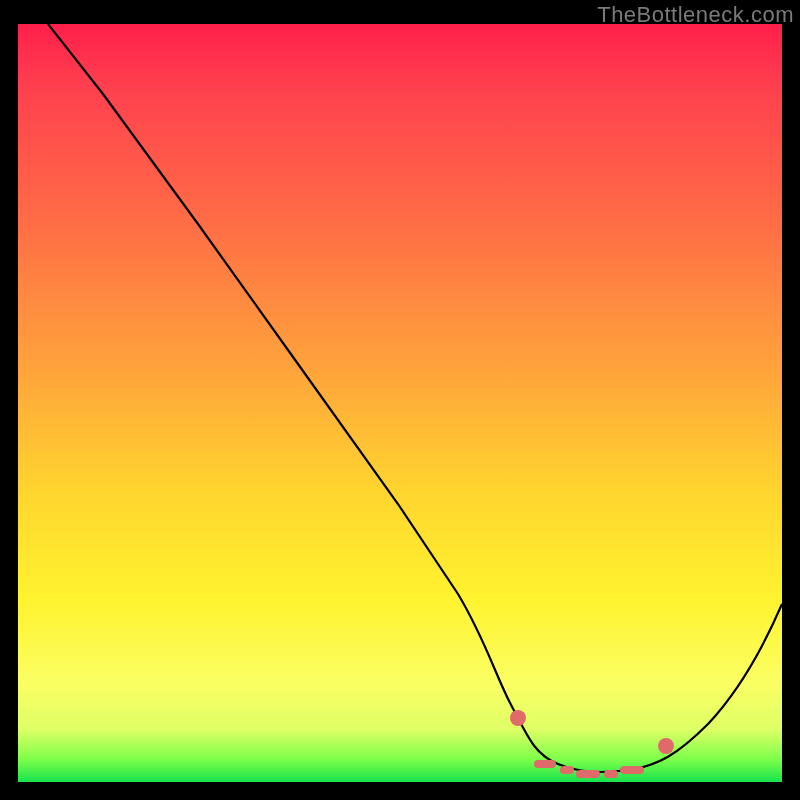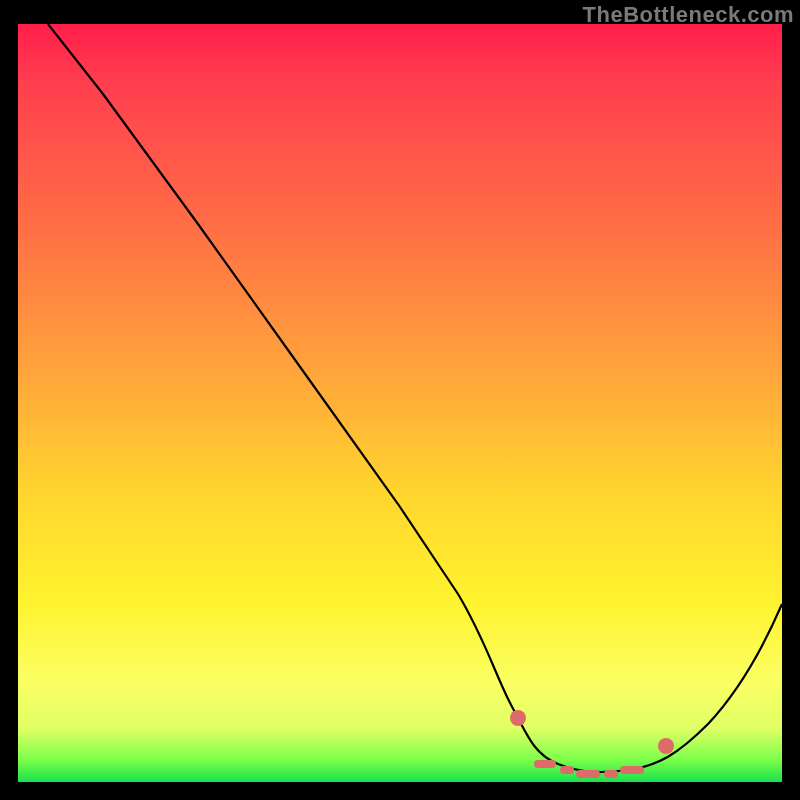--- a/index.html
+++ b/index.html
@@ -16,21 +16,21 @@
     width: 800px;
     height: 800px;
     background: #000000;
   }
   .watermark {
     position: absolute;
     top: 2px;
     right: 6px;
     color: #7a7a7a;
     font-size: 22px;
-    font-weight: 700;
+    font-weight: 400;
     letter-spacing: 0.5px;
     z-index: 20;
   }
   .plot-area {
     position: absolute;
     left: 18px;
     top: 24px;
     width: 764px;
     height: 758px;
     

